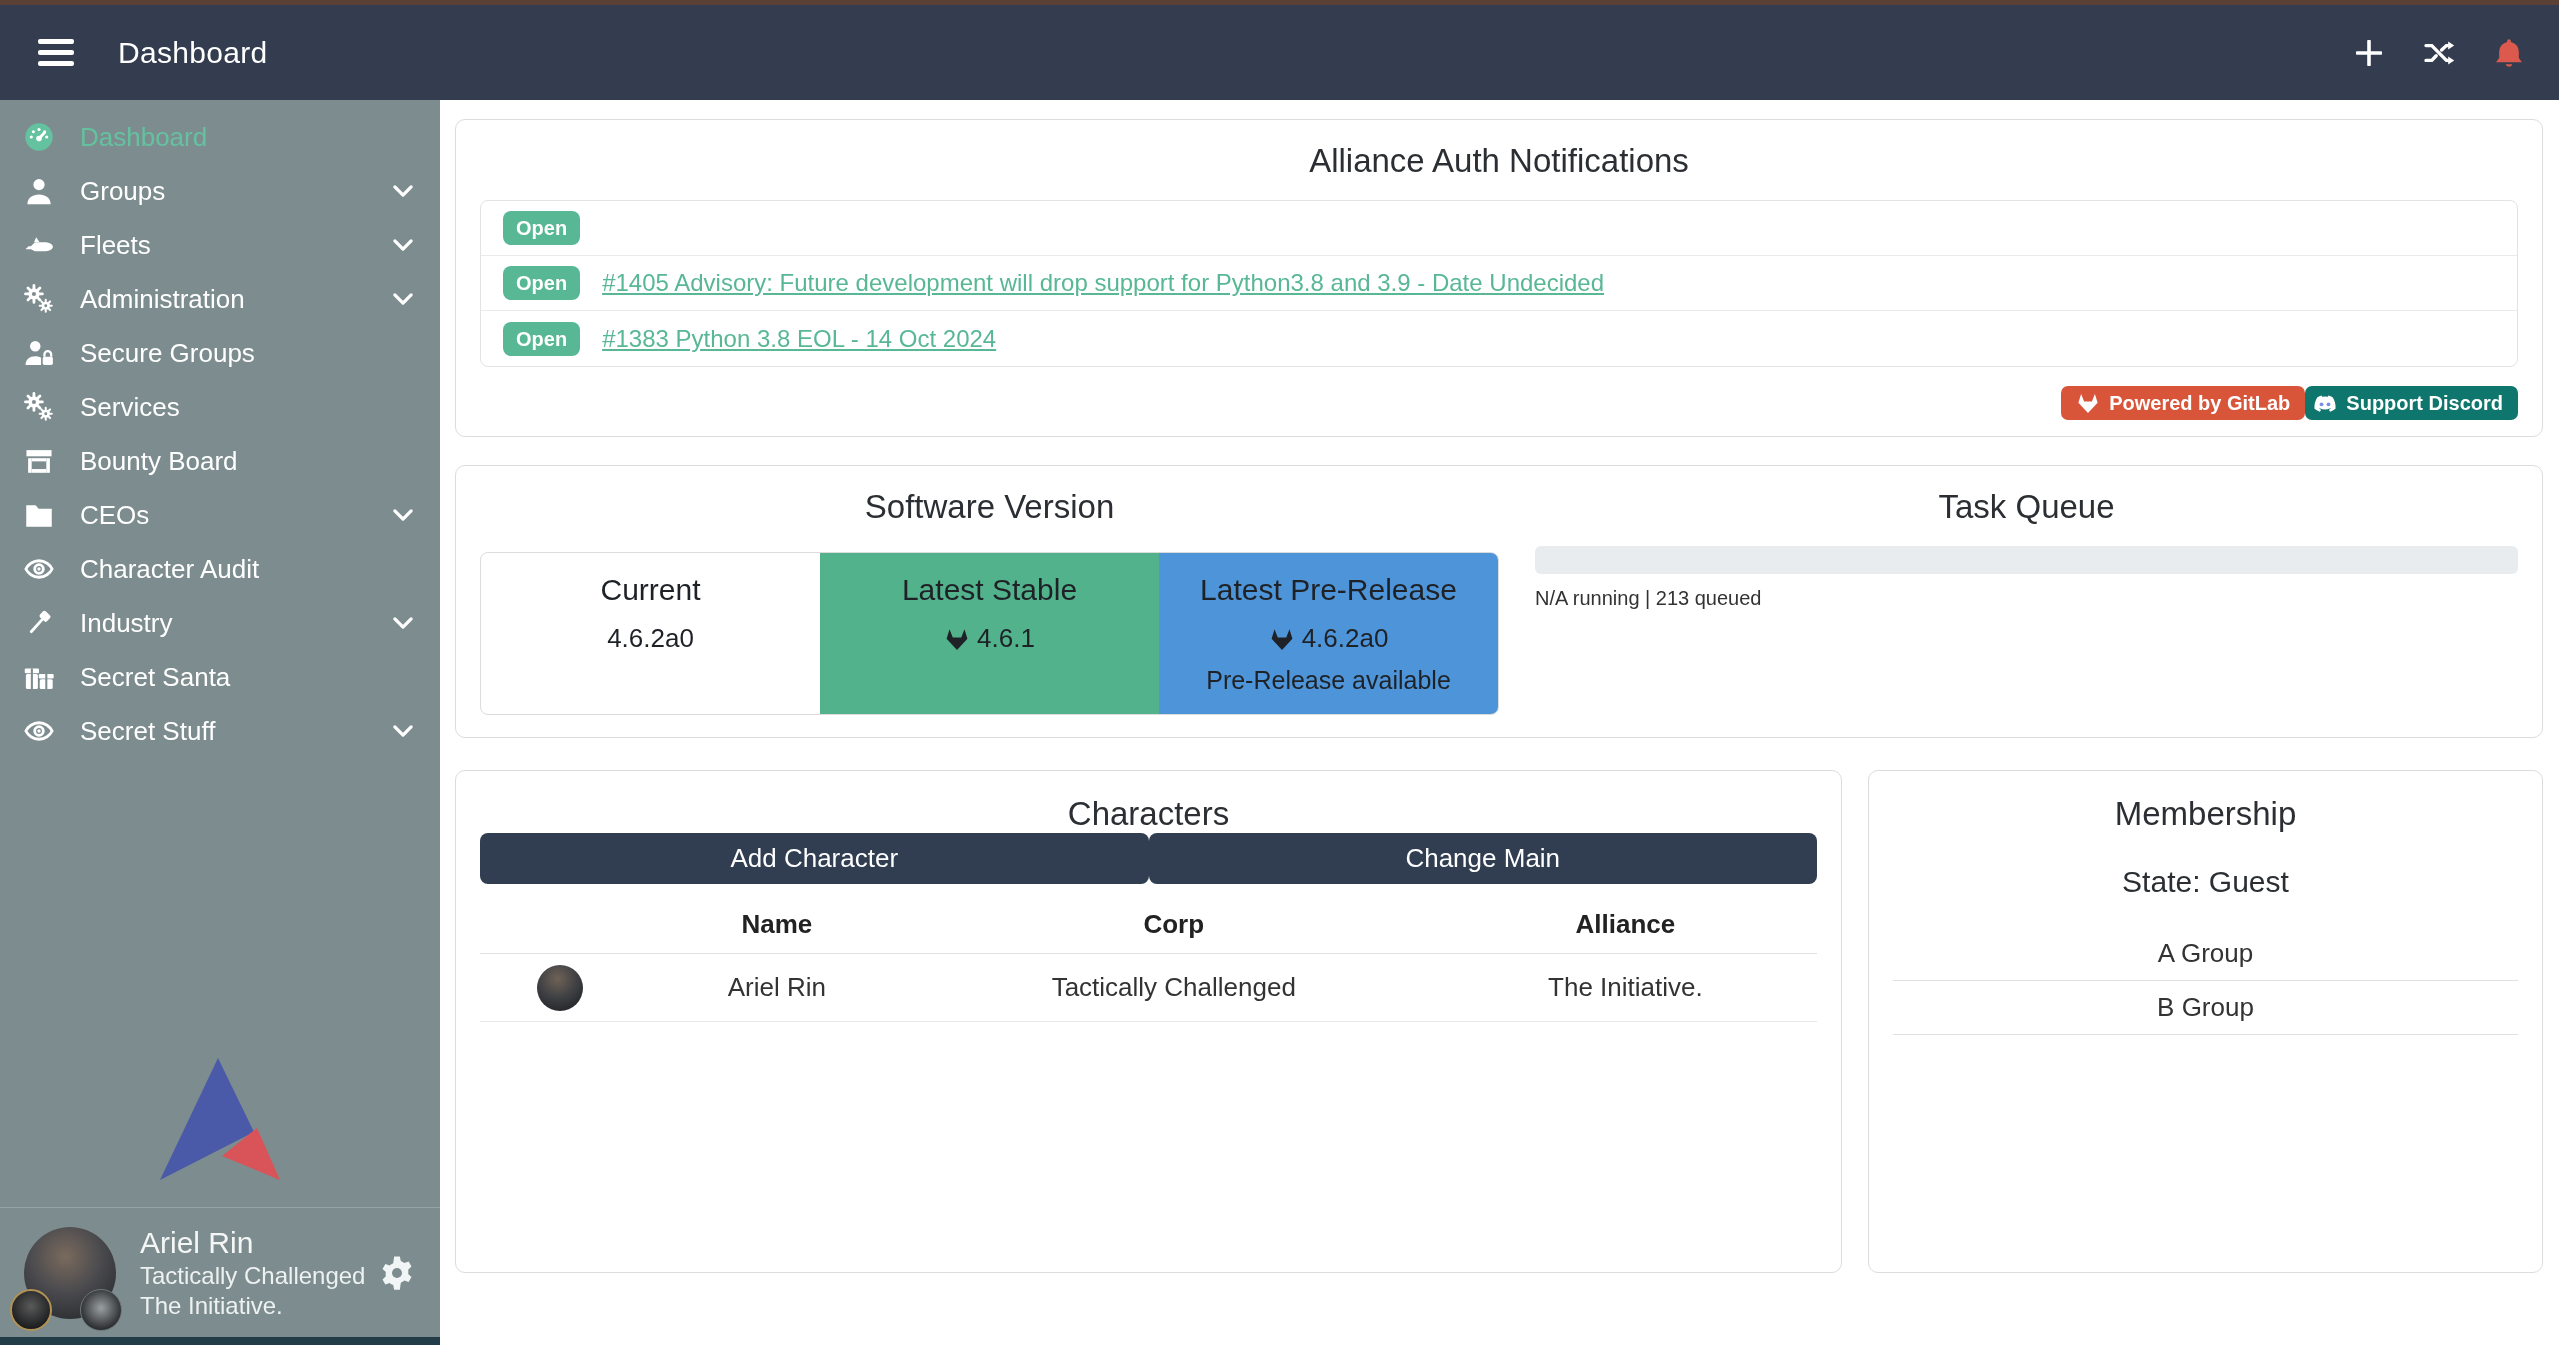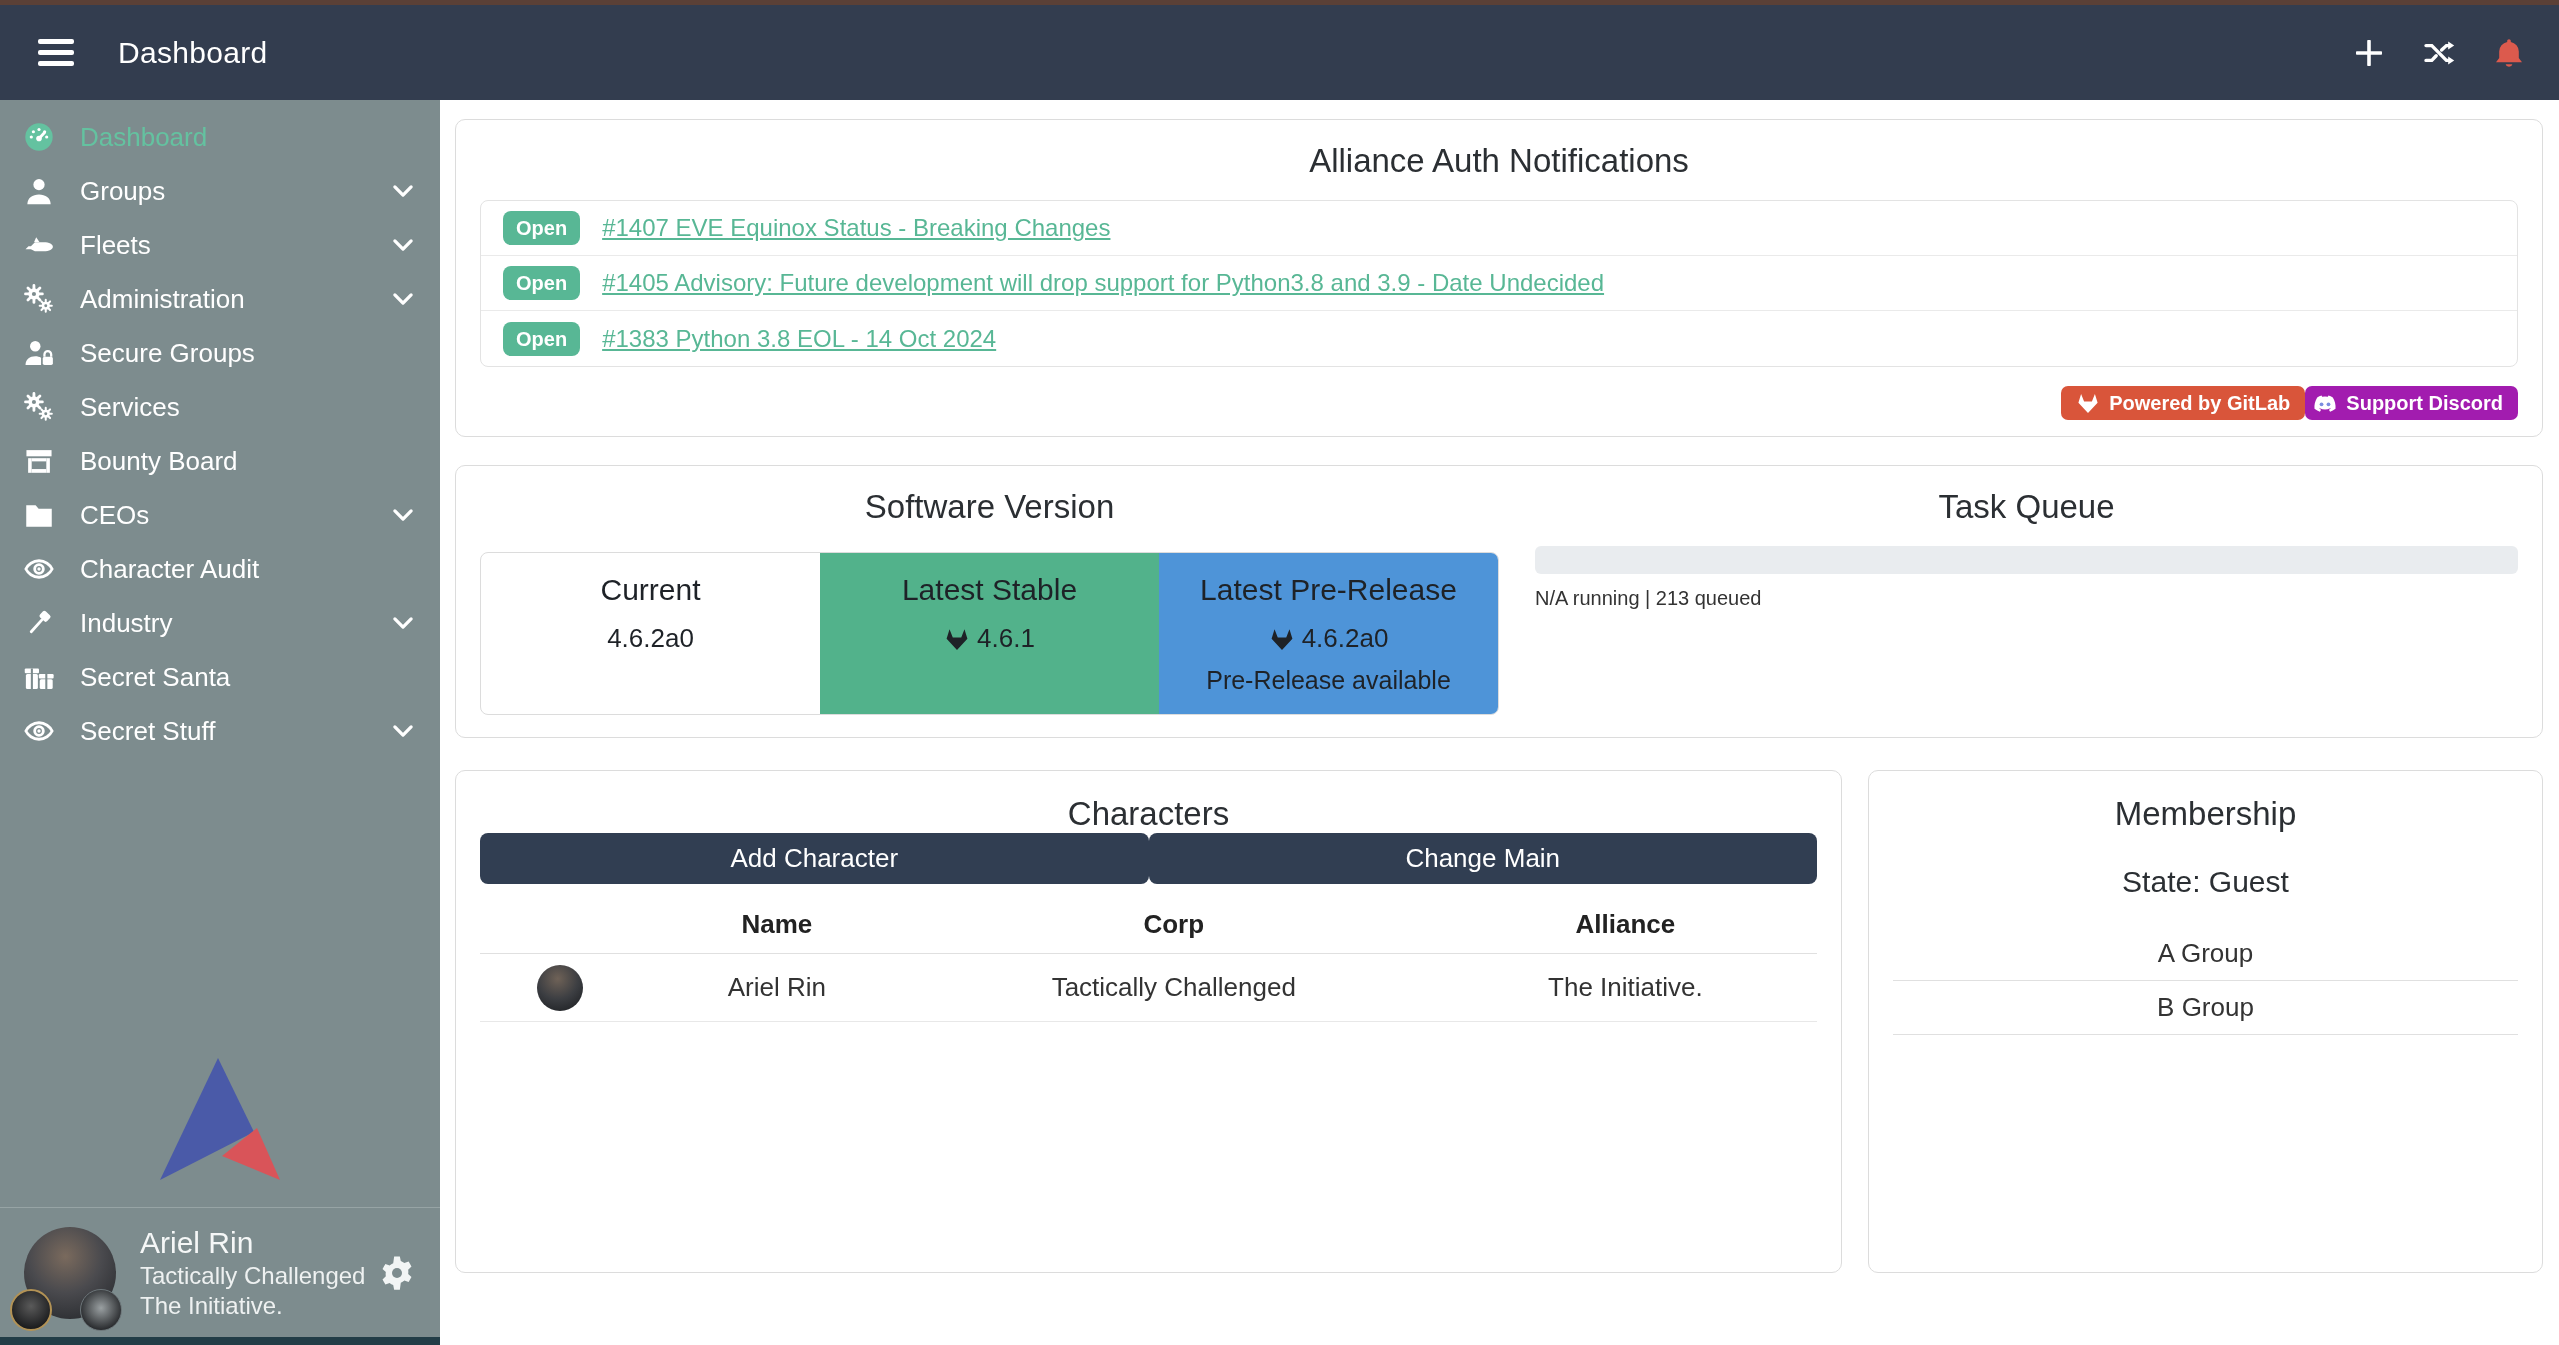--- a/index.html
+++ b/index.html
@@ -68,21 +68,21 @@
     border-radius:8px; padding:7px 13px; margin-right:22px; line-height:1;
   }
   .notif-link { color:#58b795; font-size:24px; text-decoration:underline; cursor:pointer; }
   .notif-footer { margin-top:auto; display:flex; justify-content:flex-end; gap:0; }
   .badge-btn {
     height:34px; border-radius:7px; color:#fff; font-size:20px; font-weight:bold;
     display:inline-flex; align-items:center; gap:9px; padding:0 15px; cursor:pointer;
   }
   .badge-btn svg { width:24px; height:24px; }
   .badge-gitlab { background:#d9553a; color:#fff; }
-  .badge-discord { background:#a21caf;padding-left:8px; }
+  .badge-discord { background:#0f766e;padding-left:8px; }
 
   
   .panel-sv { height:273px; margin-top:28px; display:flex; padding:22px 24px; }
   .half { width:50%; display:flex; flex-direction:column; }
   .version-box {
     margin-top:26px; display:flex; border:1px solid #dcdcdc; border-radius:8px;
     overflow:hidden; height:166px;
   }
   .vcol { width:33.34%; display:flex; flex-direction:column; align-items:center; padding-top:20px; }
   .vcol .vhead { font-size:30px; color:#1e2227; }
@@ -368,21 +368,20 @@
     <div class="sidebar-bottom"></div>
   </div>
 
   <div class="main">
 
     <div class="panel panel-notifs">
       <div class="panel-title">Alliance Auth Notifications</div>
       <div class="notif-list">
         <div class="notif-row">
           <span class="open-badge">Open</span>
-          <a class="notif-link">#1407 EVE Equinox Status - Breaking Changes</a>
         </div>
         <div class="notif-row">
           <span class="open-badge">Open</span>
           <a class="notif-link">#1405 Advisory: Future development will drop support for Python3.8 and 3.9 - Date Undecided</a>
         </div>
         <div class="notif-row">
           <span class="open-badge">Open</span>
           <a class="notif-link">#1383 Python 3.8 EOL - 14 Oct 2024</a>
         </div>
       </div>

